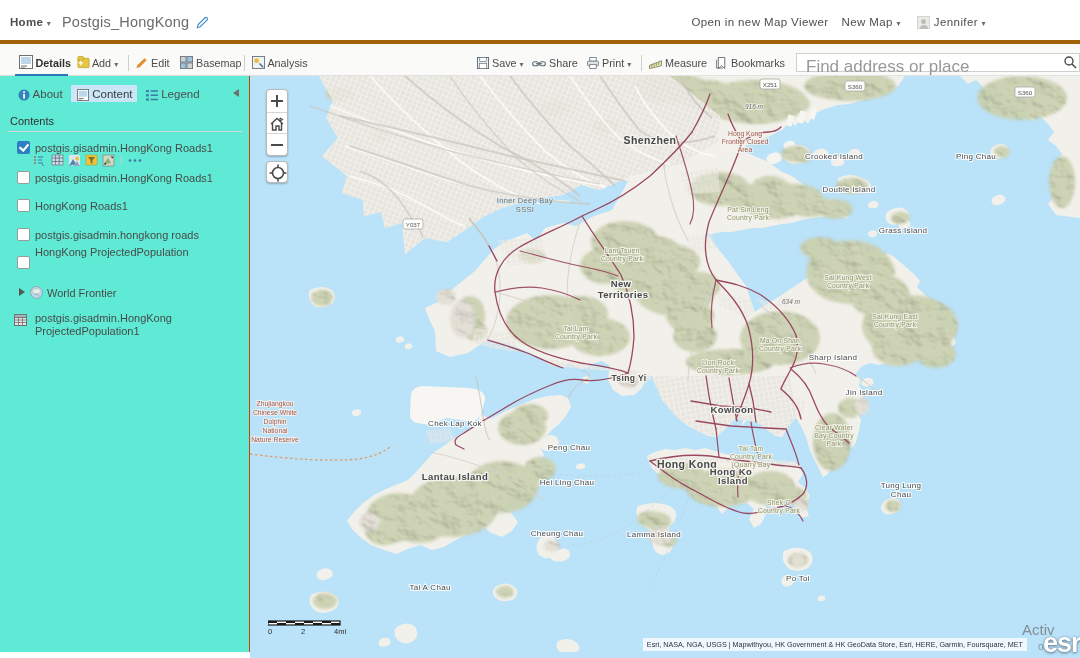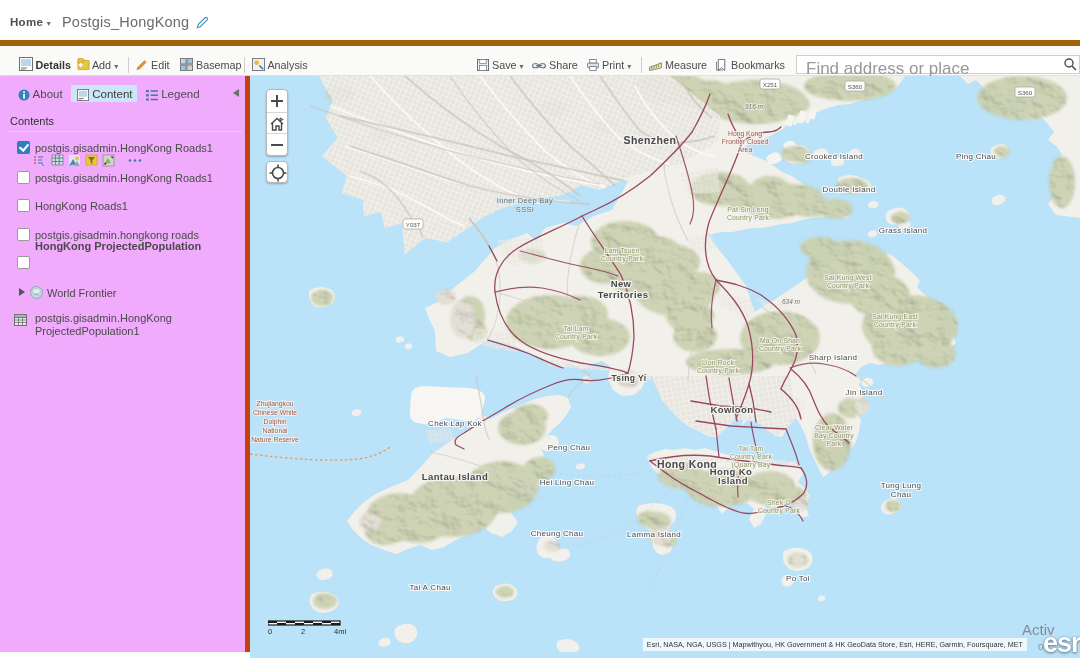--- a/index.html
+++ b/index.html
@@ -7,29 +7,29 @@
     font-family:"Liberation Sans", sans-serif; }
   .topnav { position:absolute; left:0; top:0; width:993px; height:40px; background:#fff; }
   .home { position:absolute; left:10px; top:16px; font-size:11.5px; font-weight:bold; color:#4e4e4e; letter-spacing:.3px;}
   .home .car { font-size:8px; color:#6e6e6e; font-weight:normal; }
   .title { position:absolute; left:62px; top:14px; font-size:14.5px; color:#6b6b6b; letter-spacing:.2px; }
   .pencil { position:absolute; left:196px; top:15px; }
   .topright { position:absolute; right:7px; top:16px; font-size:11.5px; color:#4e4e4e; white-space:nowrap; letter-spacing:.4px;}
   .avatar { display:inline-block; width:13px; height:13px; background:#eceae7; border:1px solid #d5d3d0; vertical-align:-3px; margin-right:4px; position:relative;}
   .avatar:before{content:"";position:absolute;left:3.5px;top:1.5px;width:5px;height:5px;border-radius:50%;background:#c1beba;}
   .avatar:after{content:"";position:absolute;left:2px;top:7.5px;width:8px;height:4px;border-radius:4px 4px 0 0;background:#c1beba;}
-  .toolbar { position:absolute; left:0; top:40px; width:1080px; height:36px; background:#fafaf9; border-top:6px solid #a16207; border-bottom:1px solid #e2e2e0; }
+  .toolbar { position:absolute; left:0; top:40px; width:1080px; height:36px; background:#fafaf9; border-top:4px solid #a16207; border-bottom:1px solid #e2e2e0; }
   .tb { position:absolute; top:0; height:36px; font-size:10.8px; color:#4c4c4c; line-height:39px; white-space:nowrap; }
   .tb svg { vertical-align:-2px; }
   .tbsep { position:absolute; top:11px; width:1px; height:16px; background:#cfcfcd; }
   .details-underline { position:absolute; left:15px; top:30px; width:53px; height:2.5px; background:#2b7cbd; }
   .search { position:absolute; left:796px; top:9px; width:284px; height:19px; background:#fff; border:1px solid #cfcfcd; }
   .search .ph { position:absolute; left:9px; top:2.5px; font-size:17px; color:#989898; }
   .search .mag { position:absolute; right:0px; top:0px; width:17px; height:17px; }
-  .panel { position:absolute; left:0; top:76px; width:250px; height:576px; background:#f0abfc; border-right:5px solid #c2410c; box-shadow:2px 0 3px rgba(0,0,0,.07); }
+  .panel { position:absolute; left:0; top:76px; width:250px; height:576px; background:#5eead4; border-right:1px solid #c2410c; box-shadow:2px 0 3px rgba(0,0,0,.07); }
   .ptabs { position:absolute; top:0px; left:0; width:250px; height:30px; font-size:11.5px; color:#4e4e4e; }
   .ptab { position:absolute; top:8px; height:22px; line-height:20px; }
   .ptab svg { vertical-align:-2.5px; }
   .contentsel { position:absolute; left:71px; top:8.5px; width:66px; height:17px; background:#cbe6f6; }
   .collapse { position:absolute; left:233px; top:13px; width:0; height:0; border-top:4.5px solid transparent; border-bottom:4.5px solid transparent; border-right:6px solid #6e6e6e; }
   .chead { position:absolute; left:10px; top:39px; font-size:11px; color:#323232; }
   .phr { position:absolute; left:8px; top:55px; width:234px; height:1px; background:#d8d8d6; }
   .lrow { position:absolute; left:35px; font-size:11px; color:#4a4a4a; line-height:12.5px; }
   .cb { position:absolute; left:17px; width:13px; height:13px; border:1px solid #9a9a98; border-radius:2px; background:#fff; }
   .cbc { position:absolute; left:17px; width:13px; height:13px; border-radius:2px; background:#2e7ec0; }
@@ -46,20 +46,21 @@
   .activ2 { position:absolute; left:788px; top:565px; font-size:10px; color:rgba(115,120,126,.75); }
 </style>
 </head>
 <body>
 <div class="topnav">
   <div class="home">Home <span class="car">▾</span></div>
   <div class="title">Postgis_HongKong</div>
   <div class="pencil"><svg width="13" height="13" viewBox="0 0 15 15">
         <path d="M1.5 13.5 L2.5 10 L10.5 2 C11 1.5 12 1.5 12.7 2.2 C13.4 2.9 13.4 3.9 12.9 4.4 L4.9 12.4 Z" fill="none" stroke="#3e8fc6" stroke-width="1.3"></path>
       </svg></div>
+  <div class="topright"><span>Open in new Map Viewer</span><span style="margin-left:13px">New Map <span style="font-size:8px;color:#6e6e6e">▾</span></span><span class="avatar" style="margin-left:16px"></span>Jennifer <span style="font-size:8px;color:#6e6e6e">▾</span></div>
 </div>
 <div class="toolbar">
   <div class="tb" style="left:18.5px; font-weight:bold; color:#333;"><svg width="14" height="14" viewBox="0 0 14 14">
         <rect x="0.5" y="0.5" width="13" height="13" fill="#fff" stroke="#6f6f6d"></rect>
         <rect x="2" y="2" width="10" height="7" fill="#bcd7ea"></rect>
         <path d="M2 11h6 M2 13h4" stroke="#6f6f6d" stroke-width="1"></path>
       </svg> Details</div>
   <div class="details-underline"></div>
   <div class="tb" style="left:76.5px;"><svg width="13" height="13" viewBox="0 0 14 13">
         <rect x="1" y="2" width="12" height="10" rx="1" fill="#e8c63f" stroke="#b99d2a" stroke-width=".8"></rect>
@@ -170,21 +171,21 @@
         <circle cx="102" cy="6.5" r="1.3" fill="#4178a4"></circle>
         <circle cx="107" cy="6.5" r="1.3" fill="#4178a4"></circle>
   </svg></div>
   <div class="cb" style="top:95px;"></div>
   <div class="lrow" style="top:96px;">postgis.gisadmin.HongKong Roads1</div>
   <div class="cb" style="top:123px;"></div>
   <div class="lrow" style="top:124px;">HongKong Roads1</div>
   <div class="cb" style="top:152px;"></div>
   <div class="lrow" style="top:153px;">postgis.gisadmin.hongkong roads</div>
   <div class="cb" style="top:180px;"></div>
-  <div class="lrow" style="top:164px;font-weight:bold;">HongKong ProjectedPopulation</div>
+  <div class="lrow" style="top:170px;">HongKong ProjectedPopulation</div>
   <div style="position:absolute; left:19px; top:212px; width:0; height:0; border-left:6px solid #555; border-top:4px solid transparent; border-bottom:4px solid transparent;"></div>
   <div style="position:absolute; left:30px; top:209px;"><svg width="13" height="13" viewBox="0 0 14 14">
         <circle cx="7" cy="7" r="6.5" fill="#bcd7ea" stroke="#8aa"></circle>
         <path d="M2 5 Q5 2 9 3 Q12 4 11 7 Q9 9 6 8 Q3 8 2 5" fill="#e9f0e2" stroke="#9ab" stroke-width=".5"></path>
         <path d="M5 9 Q8 9 10 11" fill="none" stroke="#9ab" stroke-width=".8"></path>
       </svg></div>
   <div class="lrow" style="top:211px; left:47px;">World Frontier</div>
   <div style="position:absolute; left:14px; top:236px;"><svg width="13" height="12" viewBox="0 0 13 12">
         <rect x="0.5" y="0.5" width="12" height="11" fill="#e8e8e6" stroke="#6f6f6d"></rect>
         <path d="M0.5 3.5h12 M0.5 6h12 M0.5 8.5h12 M4.5 0.5v11 M8.5 0.5v11" stroke="#6f6f6d" stroke-width=".8"></path>

